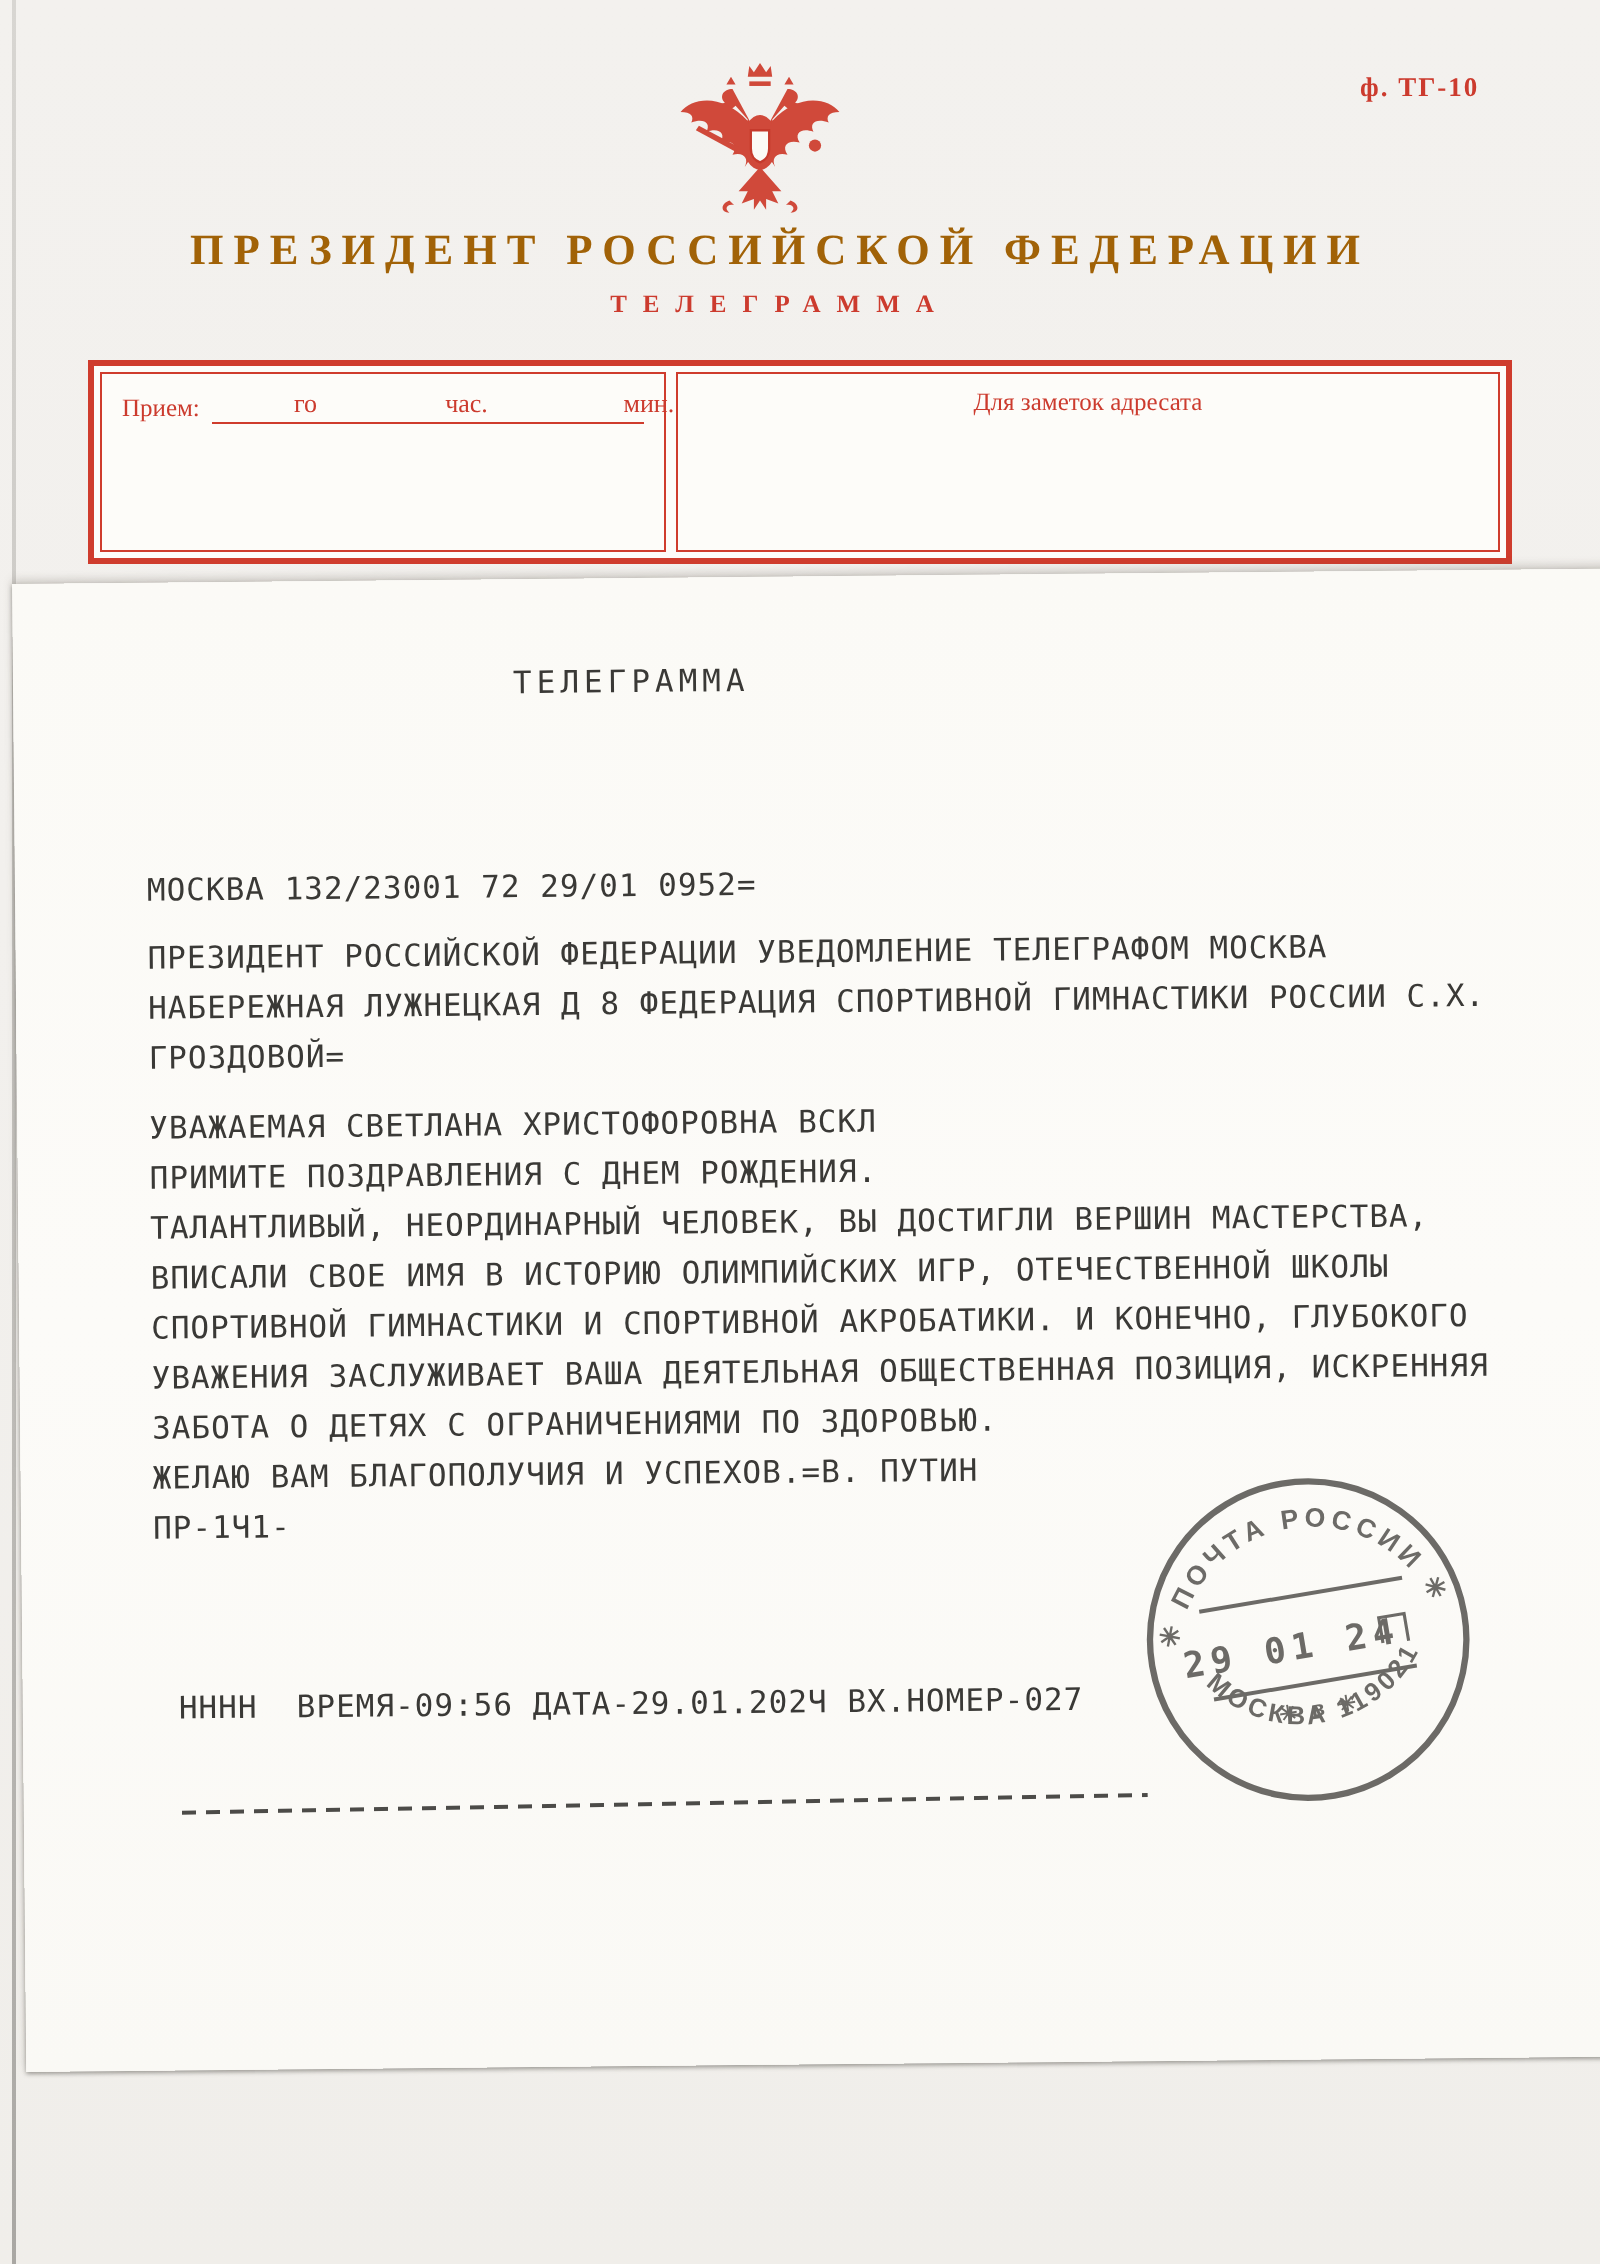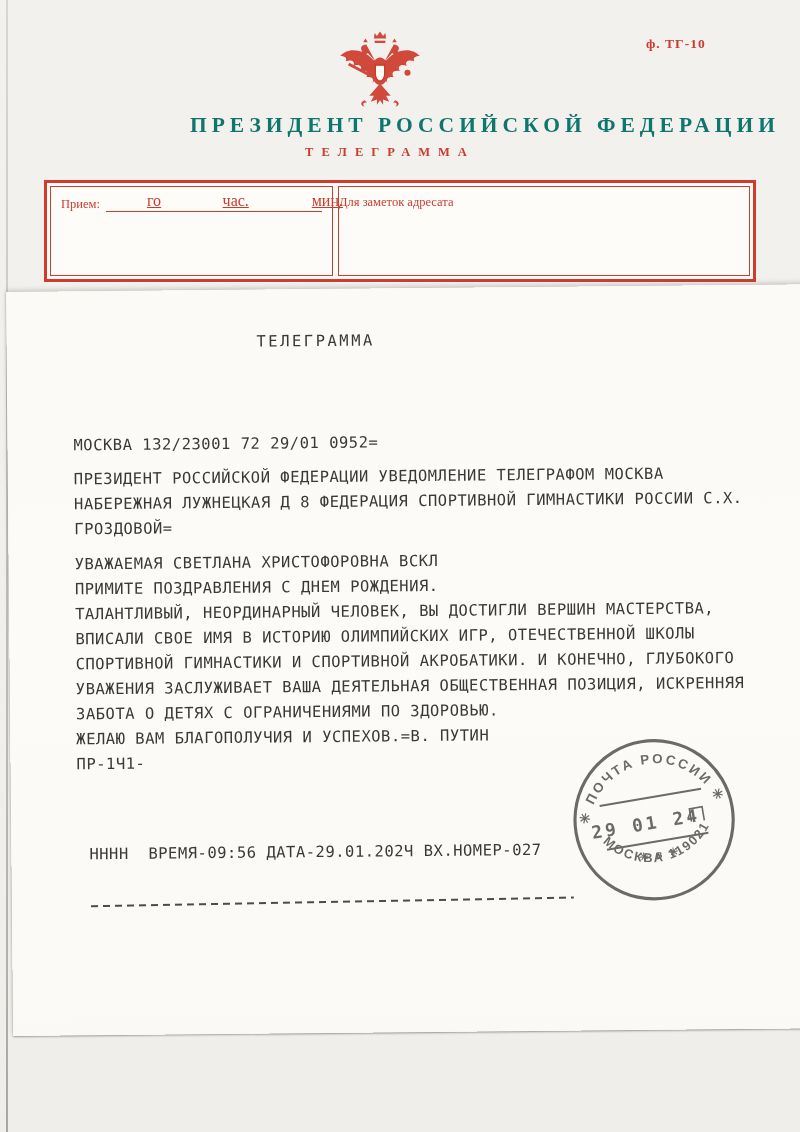--- a/index.html
+++ b/index.html
@@ -7,45 +7,45 @@
     width:800px;height:1132px;position:relative;overflow:hidden;
     background:linear-gradient(180deg,#f3f1ee 0%,#f2f0ed 40%,#f0eeea 100%);
     font-family:"Liberation Serif", serif;
   }
   .scan-edge-left{
     position:absolute;left:6px;top:0;width:2px;height:1132px;
     background:linear-gradient(180deg,#d8d6d2 0%,#c3c1bd 55%,#a9a7a3 100%);
   }
   
   .form-code{
-    position:absolute;left:646px;top:36px;
+    position:absolute;left:680px;top:36px;
     color:#cc3b2e;font-weight:bold;font-size:13.5px;letter-spacing:1px;
   }
   .emblem{position:absolute;left:332px;top:30px;width:96px;height:84px;}
   .lh-title{
-    position:absolute;left:0;top:113px;width:780px;text-align:right;
-    color:#0f766e;font-weight:bold;font-size:21.5px;letter-spacing:5px;white-space:pre;
+    position:absolute;left:0;top:113px;width:780px;text-align:center;
+    color:#a16207;font-weight:bold;font-size:21.5px;letter-spacing:5px;white-space:pre;
   }
   .lh-subtitle{
     position:absolute;left:0;top:145px;width:780px;text-align:center;
     color:#cc3b2e;font-weight:bold;font-size:12.5px;letter-spacing:8px;
   }
   
   .formbox{
     position:absolute;left:44px;top:180px;width:712px;height:102px;
     border:3px solid #cf3c2d;display:flex;gap:5px;padding:3px;box-sizing:border-box;
     background:#fdfcf9;
   }
   .cell{border:1px solid #cf3c2d;box-sizing:border-box;position:relative;}
   .cell-left{width:283px;padding:8px 10px 6px 10px;display:flex;flex-direction:column;justify-content:space-between;}
-  .cell-right{flex:1;padding-top:5px;}
+  .cell-right{flex:1;text-align:center;padding-top:5px;}
   .red-label{color:#cc3b2e;font-size:12.5px;}
   .frow{display:flex;align-items:flex-end;}
   .u-line{flex:1;margin-left:6px;border-bottom:1.5px solid #cf3c2d;position:relative;height:16px;}
-  .u-lbl{position:absolute;bottom:1px;color:#cc3b2e;font-size:16px;text-decoration:underline;}
+  .u-lbl{position:absolute;bottom:1px;color:#cc3b2e;font-size:13px;}
   .u-go{left:19%;} .u-chas{left:54%;margin-top:28px;} .u-min{left:86%;margin-left:20px;}
   .blank-row{display:flex;align-items:center;}
   .no-sign{
     color:#cc3b2e;font-style:italic;font-size:23px;margin-left:40px;margin-right:16px;
     font-family:"Liberation Serif", serif;
   }
   .blank-number{
     color:#1d1c1a;font-family:"DejaVu Serif", serif;font-weight:bold;
     font-size:23px;letter-spacing:6px;transform:scaleY(1.1);white-space:pre;
   }

